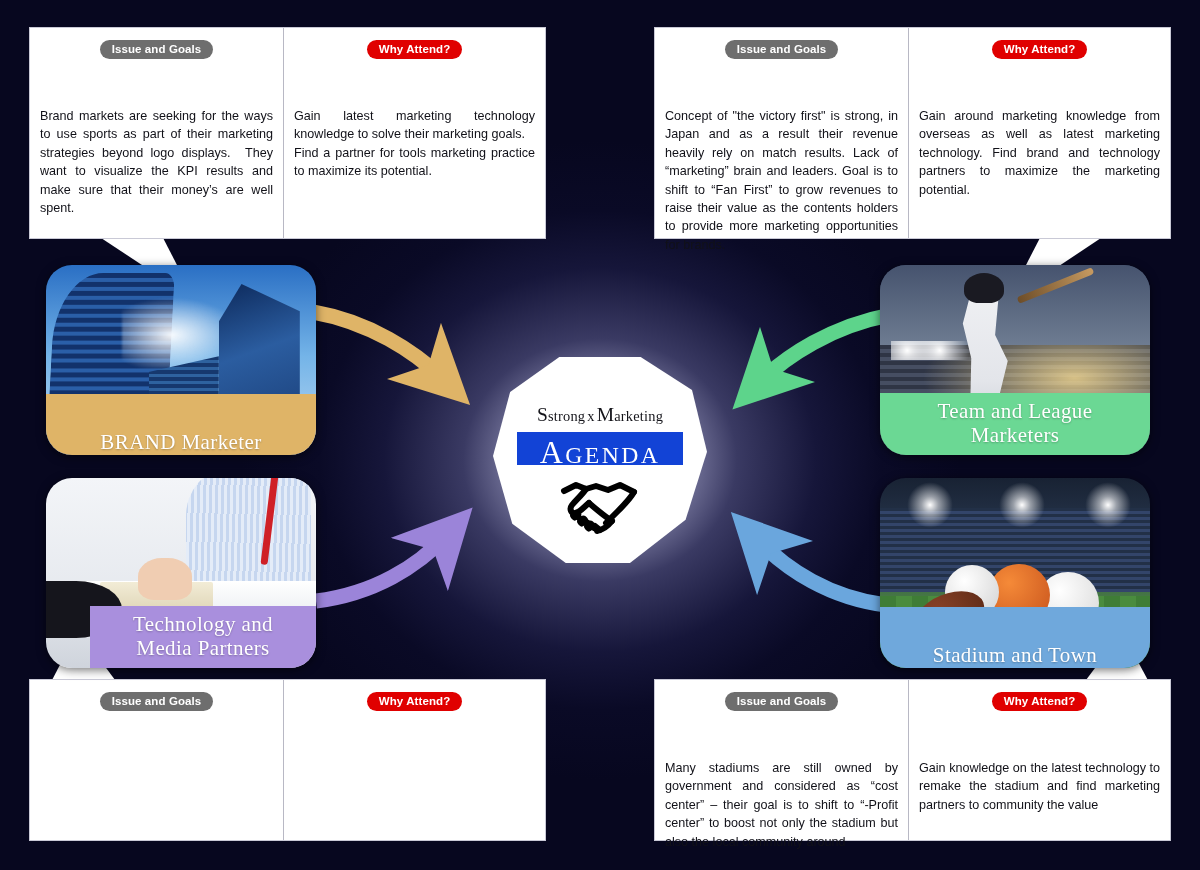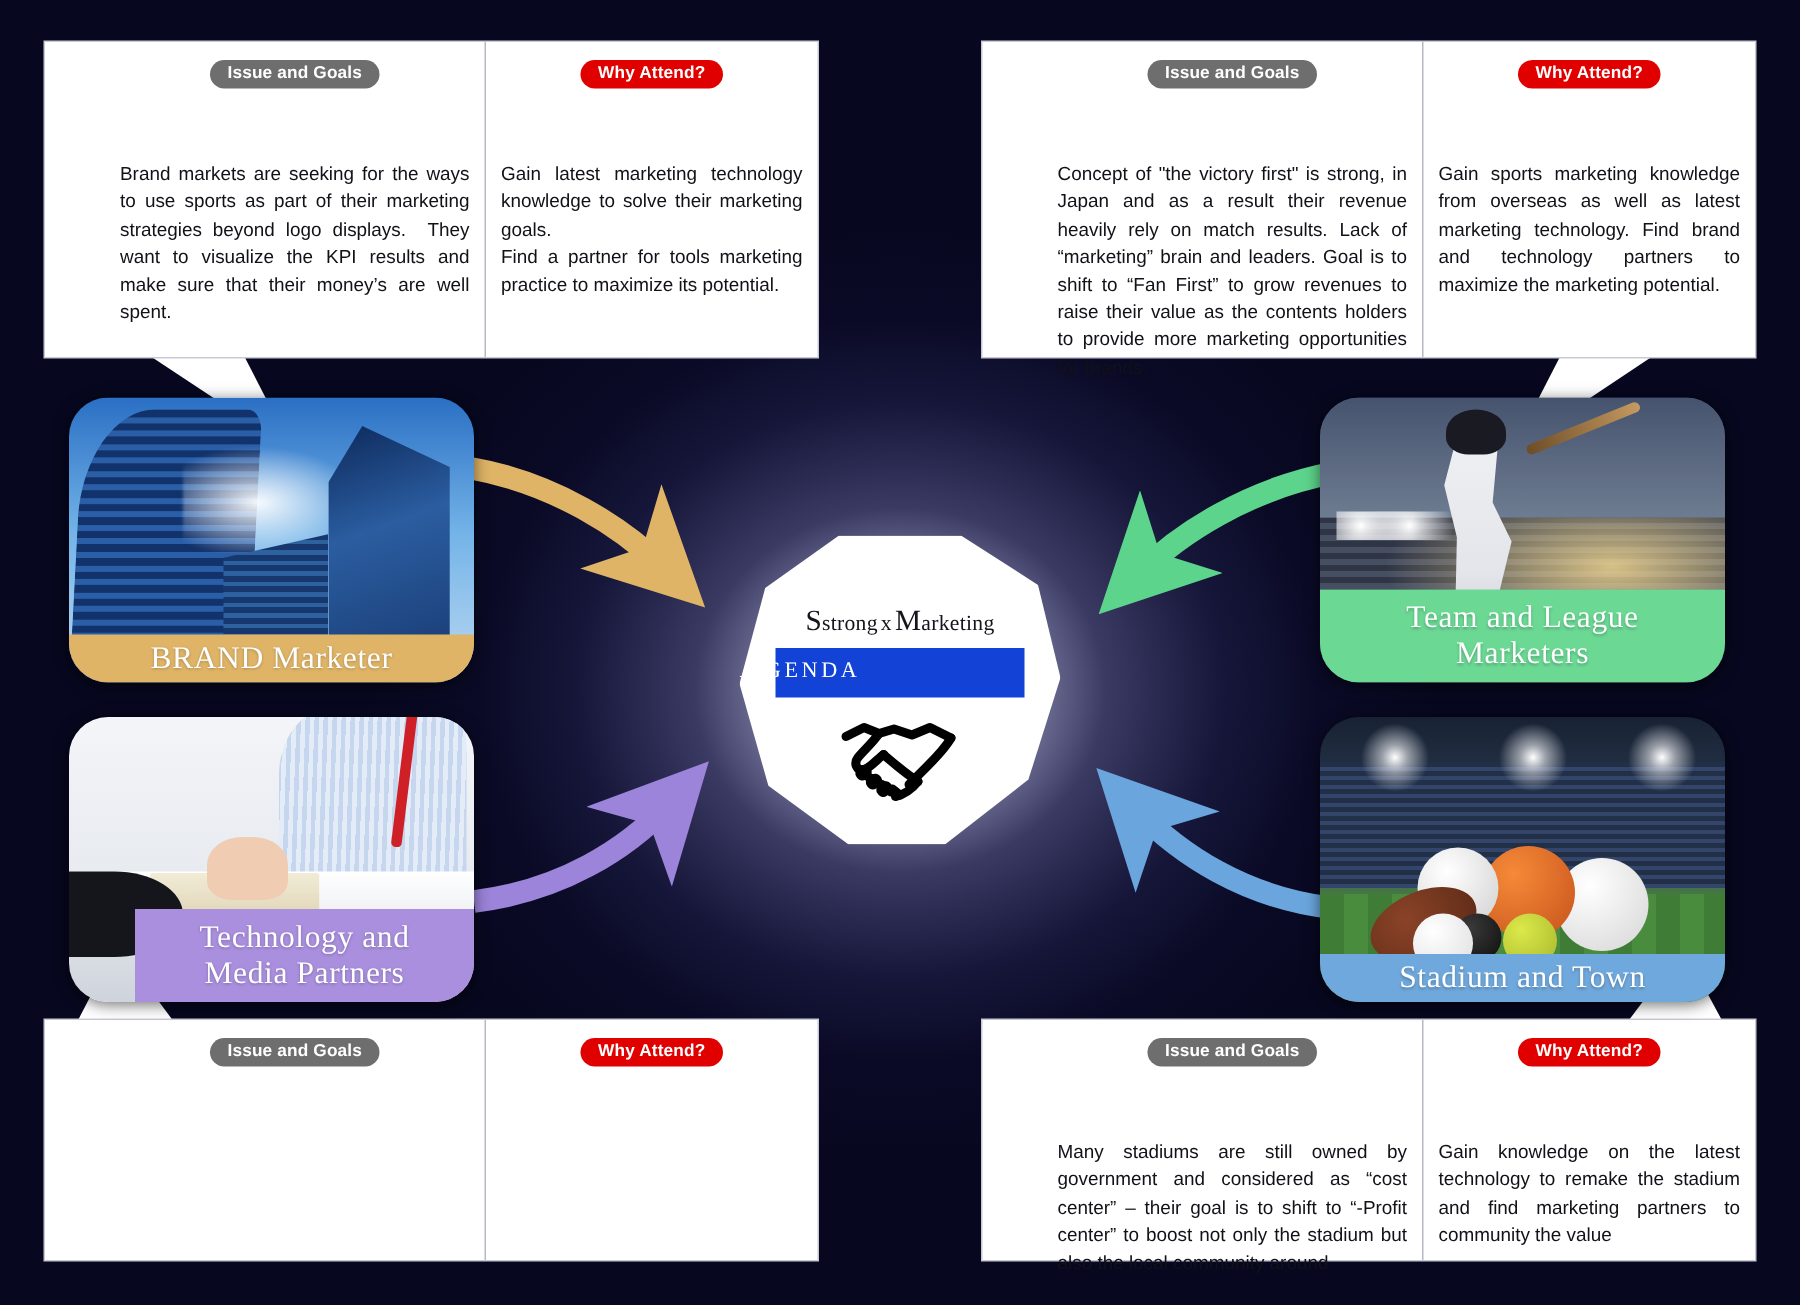--- a/index.html
+++ b/index.html
@@ -14,21 +14,20 @@
     background:
       radial-gradient(ellipse 360px 320px at 600px 460px, #e8e8f6 0%, #9c9cc0 16%, #3a3a63 38%, #16163a 60%, #0a0a26 78%, #07071f 100%);
     overflow:hidden;
   }
 
   
   .panel{
     position:absolute;background:#ffffff;
     display:flex;box-sizing:border-box;
     box-shadow:0 0 0 1px #c9c9d6;
-    padding-left:40px;
   }
   .panel-half{
     box-sizing:border-box;padding:12px 10px 8px 10px;
     display:flex;flex-direction:column;align-items:center;
   }
   .panel-half.left{flex:0 0 253px;}
   .panel-half.right{flex:1 1 auto;border-left:1px solid #b8b8c4;}
   .chip{
     display:inline-block;border-radius:11px;
     font-size:11.5px;font-weight:600;color:#ffffff;
@@ -58,21 +57,21 @@
   }
   .card .photo{position:absolute;inset:0;}
   .card .band{
     position:absolute;left:0;right:0;bottom:0;
     display:flex;align-items:center;justify-content:center;
     color:#ffffff;text-align:center;
     font-family:"Liberation Serif", serif;
     font-size:21px;line-height:1.13;letter-spacing:.4px;
     text-shadow:0 1px 2px rgba(0,0,0,.25);
   }
-  .card .band.one-line{height:32px;}
+  .card .band.one-line{height:61px;align-items:flex-end;}
   .card .band.two-line{height:62px;}
 
   #card-brand{left:46px;top:265px;}
   #card-tech{left:46px;top:478px;}
   #card-team{left:880px;top:265px;}
   #card-stad{left:880px;top:478px;}
 
   
   .ph-city{
     background:
@@ -198,23 +197,23 @@
   }
   .logo-line1{
     position:absolute;left:0;right:0;top:47px;text-align:center;
     font-family:"Liberation Serif", serif;color:#14141a;
     font-size:19.5px;letter-spacing:.2px;white-space:nowrap;
   }
   .logo-band{
     position:absolute;left:24px;right:24px;top:75px;height:33px;background:#1243d6;
   }
   .logo-line2{
-    position:absolute;left:0;right:0;top:77px;
+    position:absolute;left:0;right:0;top:77px;text-align:center;
     font-family:"Liberation Serif", serif;color:#ffffff;
-    font-size:20px;letter-spacing:2.4px;white-space:nowrap;
+    font-size:32px;letter-spacing:2.4px;white-space:nowrap;
   }
   #logo .shake{position:absolute;left:50%;top:118px;transform:translateX(-50%);}
 
   .sc{font-size:.74em;}
 </style>
 </head>
 <body>
 
 <div id="stage">
 
@@ -260,21 +259,21 @@
     </div>
   </div>
 
   <div class="panel" id="panel-tr">
     <div class="panel-half left">
       <span class="chip issue">Issue and Goals</span>
       <div class="body-txt">Concept of "the victory first" is strong, in Japan and as a result their revenue heavily rely on match results. Lack of “marketing” brain and leaders. Goal is to shift to “Fan First” to grow revenues to raise their value as the contents holders to provide more marketing opportunities for brands.</div>
     </div>
     <div class="panel-half right">
       <span class="chip why">Why Attend?</span>
-      <div class="body-txt">Gain sports marketing knowledge from overseas as well as latest marketing technology. Find brand and technology partners to maximize the marketing potential.</div>
+      <div class="body-txt">Gain around marketing knowledge from overseas as well as latest marketing technology. Find brand and technology partners to maximize the marketing potential.</div>
     </div>
   </div>
 
   <div class="panel" id="panel-bl">
     <div class="panel-half left">
       <span class="chip issue">Issue and Goals</span>
     </div>
     <div class="panel-half right">
       <span class="chip why">Why Attend?</span>
     </div>

